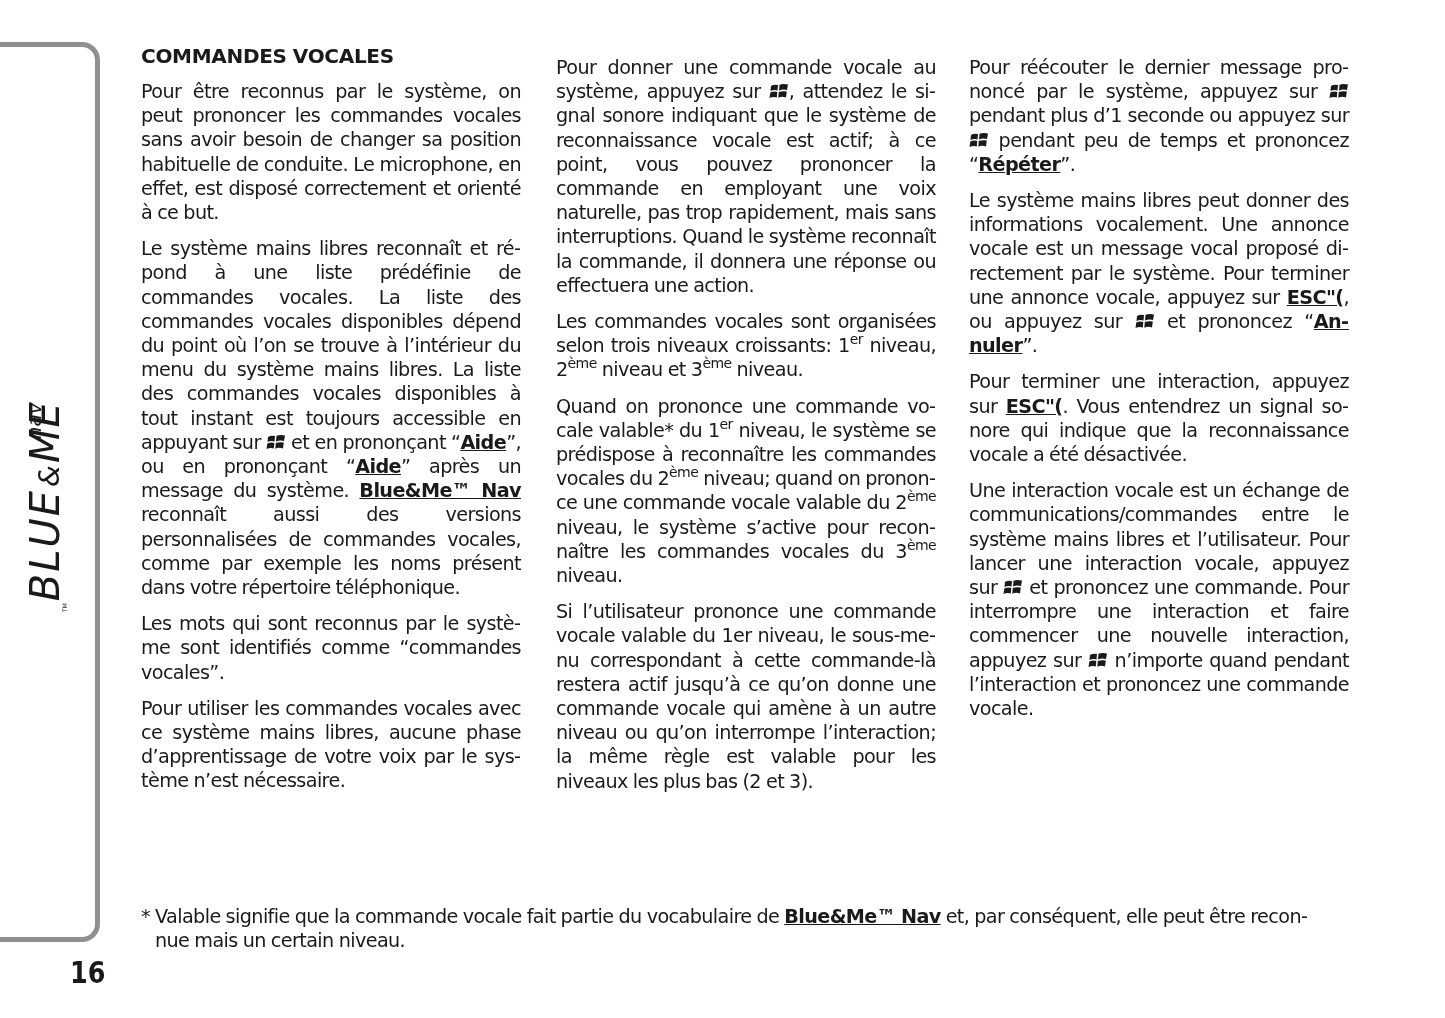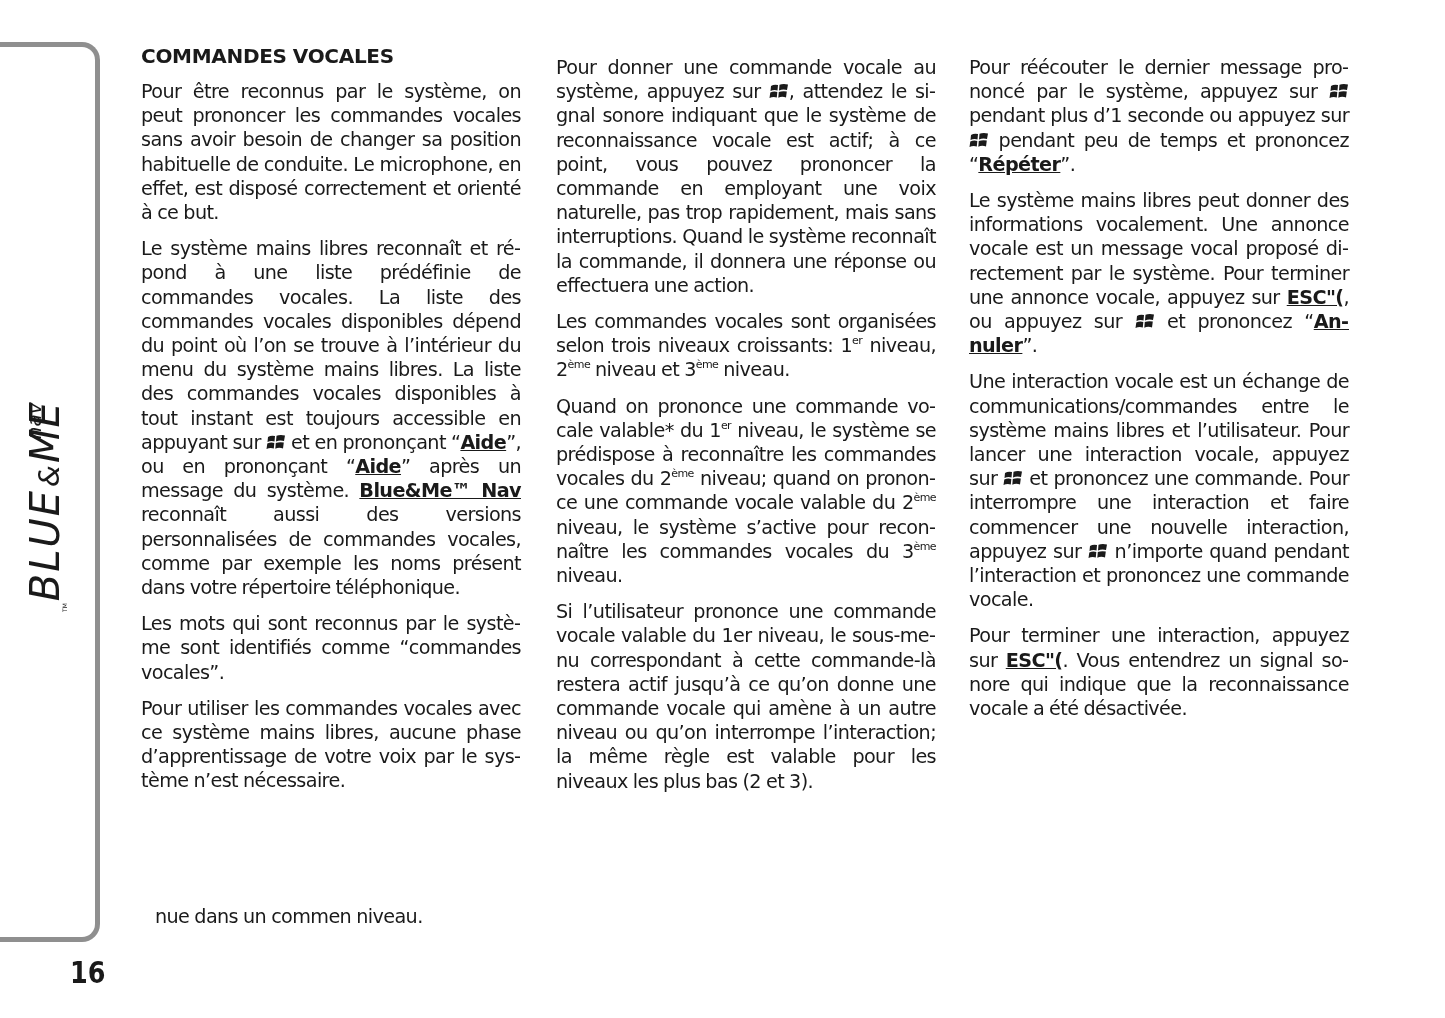--- a/index.html
+++ b/index.html
@@ -34,21 +34,21 @@
       text-align: justify; letter-spacing: -0.6px; word-spacing: -0.5px;
     }
     .col p { margin: 12px 0 10px 0; hyphens: manual; }
     .col1 { left: 141px; }
     .col2 { left: 556px; }
     .col3 { left: 969px; }
     h1.heading {
       font-family: "DejaVu Sans", sans-serif; font-weight: bold; font-size: 20px;
       margin: 0 0 2px 0; letter-spacing: -0.3px; line-height: 24px;
     }
-    sup { font-size: 11px; vertical-align: 8px; line-height: 0; }
+    sup { font-size: 14px; vertical-align: 8px; line-height: 0; }
     .win {
       display: inline-block; width: 20px; height: 17px; vertical-align: -2px;
     }
     .win svg { width: 20px; height: 17px; }
     .b { font-weight: bold; text-decoration: underline; }
     .i { }
     .arrow { font-size: 19px; }
     .footnote {
       position: absolute; left: 141px; top: 905px; width: 1208px;
       font-family: "DejaVu Sans", sans-serif; font-size: 19.2px; line-height: 24px;
@@ -88,23 +88,24 @@
 
 <div class="col col3">
   <p><span>Pour réécouter le dernier message pro­noncé par le système, appuyez sur </span><span class="win"><svg viewBox="0 0 20 17">
           <path d="M2 3 Q5 1 9 2 L8.5 7.5 Q5 6.5 1.5 8 Z M10.5 1.8 Q14 0.5 19 1.5 L18 7 Q14 6 10 7.4 Z M1.3 9.5 Q5 8 8.3 9 L7.8 14.5 Q4 13.5 0.5 15 Z M9.8 9 Q14 7.5 17.8 8.6 L17 14.5 Q13 13 9.3 14.7 Z" fill="#1a1a1a"></path>
         </svg></span><span> pen­dant plus d’1 seconde ou appuyez sur </span><span class="win"><svg viewBox="0 0 20 17">
           <path d="M2 3 Q5 1 9 2 L8.5 7.5 Q5 6.5 1.5 8 Z M10.5 1.8 Q14 0.5 19 1.5 L18 7 Q14 6 10 7.4 Z M1.3 9.5 Q5 8 8.3 9 L7.8 14.5 Q4 13.5 0.5 15 Z M9.8 9 Q14 7.5 17.8 8.6 L17 14.5 Q13 13 9.3 14.7 Z" fill="#1a1a1a"></path>
         </svg></span><span> pendant peu de temps et prononcez “</span><span class="b">Répéter</span><span>”.</span></p>
   <p><span>Le système mains libres peut donner des informations vocalement. Une annonce vocale est un message vocal proposé di­rectement par le système. Pour terminer une annonce vocale, appuyez sur </span><span class="b">ESC"(</span><span>, ou appuyez sur </span><span class="win"><svg viewBox="0 0 20 17">
           <path d="M2 3 Q5 1 9 2 L8.5 7.5 Q5 6.5 1.5 8 Z M10.5 1.8 Q14 0.5 19 1.5 L18 7 Q14 6 10 7.4 Z M1.3 9.5 Q5 8 8.3 9 L7.8 14.5 Q4 13.5 0.5 15 Z M9.8 9 Q14 7.5 17.8 8.6 L17 14.5 Q13 13 9.3 14.7 Z" fill="#1a1a1a"></path>
         </svg></span><span> et prononcez “</span><span class="b">An­nuler</span><span>”.</span></p>
+  <p><span>Pour terminer une interaction, appuyez sur </span><span class="b">ESC"(</span><span>. Vous entendrez un signal so­nore qui indique que la reconnaissance vo­cale a été désactivée.</span></p>
   <p><span>Une interaction vocale est un échange de communications/commandes entre le sys­tème mains libres et l’utilisateur. Pour lan­cer une interaction vocale, appuyez sur </span><span class="win"><svg viewBox="0 0 20 17">
           <path d="M2 3 Q5 1 9 2 L8.5 7.5 Q5 6.5 1.5 8 Z M10.5 1.8 Q14 0.5 19 1.5 L18 7 Q14 6 10 7.4 Z M1.3 9.5 Q5 8 8.3 9 L7.8 14.5 Q4 13.5 0.5 15 Z M9.8 9 Q14 7.5 17.8 8.6 L17 14.5 Q13 13 9.3 14.7 Z" fill="#1a1a1a"></path>
         </svg></span><span> et prononcez une commande. Pour inter­rompre une interaction et faire commen­cer une nouvelle interaction, appuyez sur </span><span class="win"><svg viewBox="0 0 20 17">
           <path d="M2 3 Q5 1 9 2 L8.5 7.5 Q5 6.5 1.5 8 Z M10.5 1.8 Q14 0.5 19 1.5 L18 7 Q14 6 10 7.4 Z M1.3 9.5 Q5 8 8.3 9 L7.8 14.5 Q4 13.5 0.5 15 Z M9.8 9 Q14 7.5 17.8 8.6 L17 14.5 Q13 13 9.3 14.7 Z" fill="#1a1a1a"></path>
         </svg></span><span> n’importe quand pendant l’interaction et prononcez une commande vocale.</span></p>
-  <p><span>Pour terminer une interaction, appuyez sur </span><span class="b">ESC"(</span><span>. Vous entendrez un signal so­nore qui indique que la reconnaissance vo­cale a été désactivée.</span></p>
 </div>
 
 <div class="footnote">
-  <div class="line2">nue dans un commen niveau.</div>
+  <div><span>* </span><span class="i">Valable</span><span> signifie que la commande vocale fait partie du vocabulaire de </span><span class="b">Blue&amp;Me™ Nav</span><span> et, par conséquent, elle peut être recon-</span></div>
+  <div class="line2">nue mais un certain niveau.</div>
 </div>
 
 </body></html>

